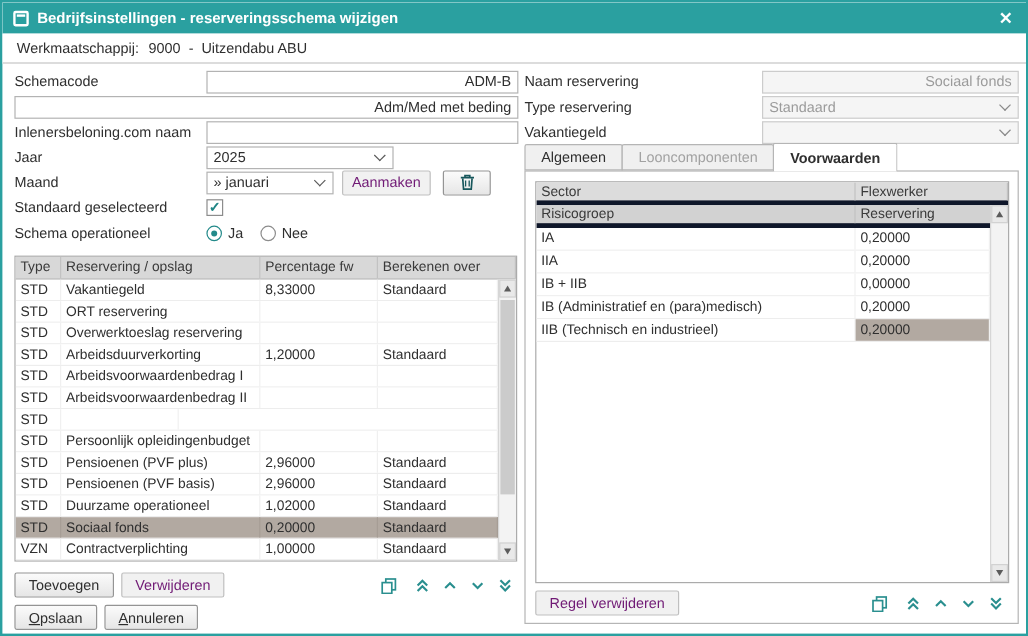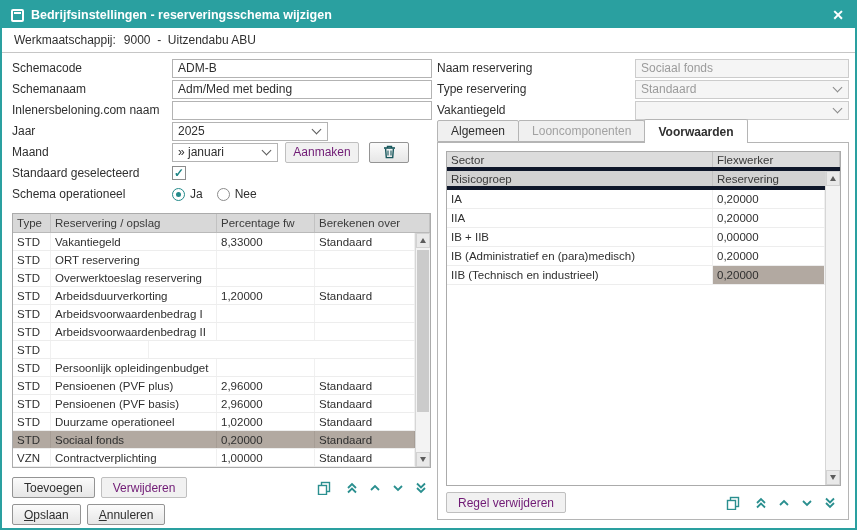--- a/index.html
+++ b/index.html
@@ -11,21 +11,21 @@
   .title{flex:1;color:#fff;font-weight:bold;font-size:12.5px;}
   .close-btn{color:#fff;font-size:14px;font-weight:bold;cursor:pointer;line-height:1;padding:0 2px;}
   .companybar{position:absolute;left:0;top:26px;right:0;height:25px;background:#fff;border-bottom:1px solid #c6c6c6;display:flex;align-items:center;gap:8px;padding:0 12px;}
   .company-value{white-space:pre;}
   .form-col{position:absolute;display:flex;flex-direction:column;gap:1px;}
   .form-row{display:flex;align-items:center;height:20px;}
   .flabel{flex:0 0 auto;}
   .lf .flabel{width:160px;}
   .rf .flabel{width:198px;}
   .tinput{height:19px;border:1px solid #b3b3b3;background:#fff;font:12px "Liberation Sans",sans-serif;color:#2f2f2f;padding:0 5px;outline:none;}
-  .grow{flex:1 1 auto;}
+  .grow{flex:1 1 auto;text-align:right;}
   .tselect{height:19px;border:1px solid #b3b3b3;background:#fff;display:flex;align-items:center;justify-content:space-between;padding:0 7px 0 5px;cursor:default;}
   .sel-chev{width:7px;height:7px;border-right:1.6px solid #5a5a5a;border-bottom:1.6px solid #5a5a5a;transform:rotate(45deg);margin-top:-4px;flex:0 0 auto;}
   .dis{background:#f5f5f5;color:#9b9b9b;border-color:#cccccc;}
   .dis .sel-chev{border-color:#8a8a8a;}
   .btn{height:21px;padding:0 11px;border:1px solid #949494;border-radius:2px;background:linear-gradient(#fbfbfb,#e6e6e6);font:12px "Liberation Sans",sans-serif;color:#2f2f2f;display:inline-flex;align-items:center;justify-content:center;cursor:pointer;white-space:nowrap;}
   .btn.disabled{color:#701a75;border-color:#bfbfbf;background:#f1f1f1;cursor:default;}
   .icon-btn{width:21px;height:21px;border:none;background:transparent;display:inline-flex;align-items:center;justify-content:center;cursor:pointer;padding:0;}
   .checkbox{width:14px;height:14px;border:1px solid #8c8c8c;background:#fff;display:flex;align-items:center;justify-content:center;cursor:pointer;}
   .checkmark{color:#1f8585;font-size:12px;font-weight:bold;line-height:1;margin-top:-1px;}
   .radio{width:13px;height:13px;border:1px solid #8c8c8c;border-radius:50%;background:#fff;position:relative;cursor:pointer;flex:0 0 auto;}
@@ -92,21 +92,20 @@
     <span>Werkmaatschappij:</span>
     <span class="company-value">9000  -  Uitzendabu ABU</span>
   </div>
 
   <div class="form-col lf" style="left:10px;top:56px;width:420px;">
     <div class="form-row">
       <div class="flabel">Schemacode</div>
       <input class="tinput grow" value="ADM-B" style="">
     </div>
     <div class="form-row">
-      <div class="flabel">Schemanaam</div>
       <input class="tinput grow" value="Adm/Med met beding" style="">
     </div>
     <div class="form-row">
       <div class="flabel">Inlenersbeloning.com naam</div>
       <input class="tinput grow" value="" style="">
     </div>
     <div class="form-row">
       <div class="flabel">Jaar</div>
       <div class="tselect" style="width:156px;">
         <span>2025</span>

